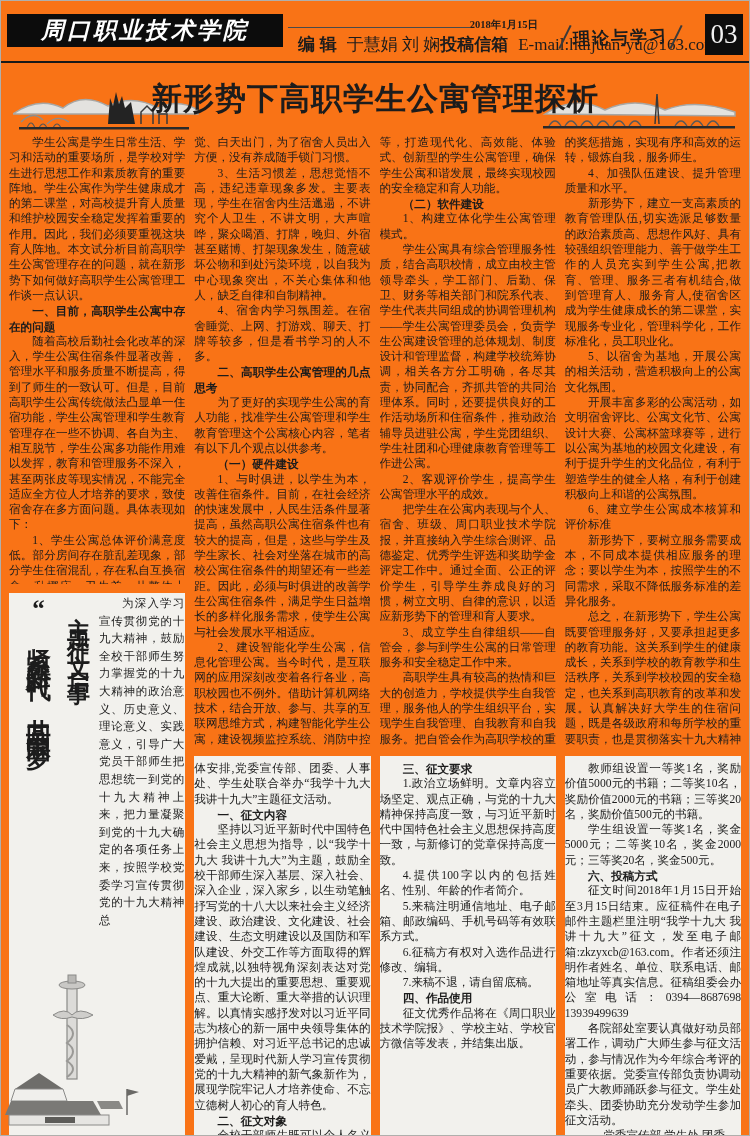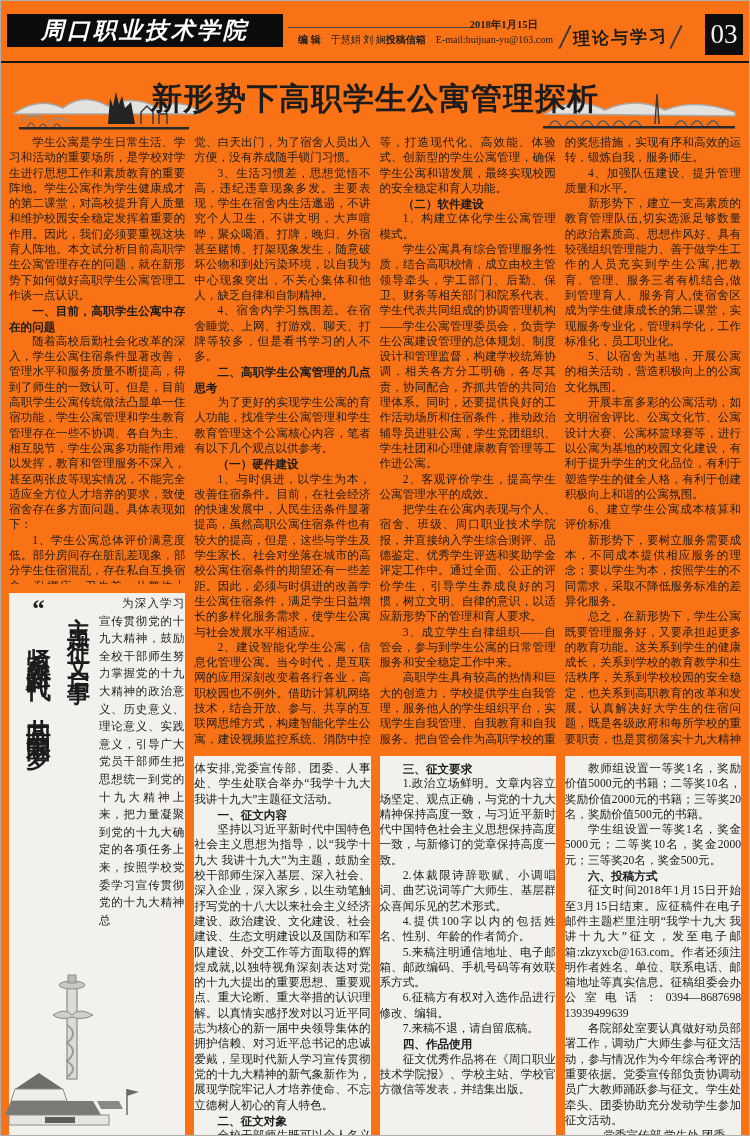--- a/index.html
+++ b/index.html
@@ -5,21 +5,21 @@
   html,body{margin:0;padding:0;background:#9a9a9a;}
   .page{width:750px;height:1136px;margin:0 auto;background:#f97316;position:relative;overflow:hidden;
         font-family:"Liberation Serif",serif;color:#1c1c1c;border:1px solid #b0afac;box-sizing:border-box;}
   
   .header{display:flex;align-items:flex-start;padding:13px 6px 0 6px;height:45px;}
   .masthead{background:#0c0c0c;color:#fff;width:276px;height:33px;flex:none;display:flex;align-items:center;
             justify-content:center;font-size:23px;font-weight:bold;font-style:italic;letter-spacing:3px;
             font-family:"Liberation Serif",serif;}
   .header-mid{flex:1;margin-left:5px;padding-top:13px;min-width:0;}
   .mid-rule{border-top:1.5px solid #4a4a4a;margin-bottom:3px;}
-  .mid-row{display:flex;justify-content:space-between;font-size:10px;padding:2px 0 0 10px;white-space:nowrap;text-align:right;}
+  .mid-row{display:flex;justify-content:space-between;font-size:17px;padding:2px 0 0 10px;white-space:nowrap;text-align:right;}
   .lbl{font-weight:bold;margin-right:10px;font-family:"Liberation Sans",sans-serif;}
   .header-right{flex:none;display:flex;align-items:flex-start;gap:9px;}
   .date{font-size:10.5px;font-weight:bold;margin:4px 10px 0 0;}
   .section-wrap{display:flex;align-items:center;margin-top:10px;}
   .slant{display:inline-block;width:2px;height:26px;background:#3a3a3a;transform:rotate(26deg);margin:0 7px;}
   .section-name{font-size:17px;font-weight:bold;letter-spacing:2px;transform:rotate(-2deg);
                 font-family:"Liberation Sans",sans-serif;}
   .pageno{background:#0d0d0d;color:#f2f2f2;width:38px;height:41px;margin-left:12px;display:flex;
           align-items:center;justify-content:center;font-size:27px;font-family:"Liberation Serif",serif;}
   .main-rule{border-top:2.5px solid #191919;margin-top:2px;}
@@ -149,21 +149,20 @@
           <p class="">1、构建立体化学生公寓管理模式。</p>
           <p class="">学生公寓具有综合管理服务性质，结合高职校情，成立由校主管领导牵头，学工部门、后勤、保卫、财务等相关部门和院系代表、学生代表共同组成的协调管理机构——学生公寓管理委员会，负责学生公寓建设管理的总体规划、制度设计和管理监督，构建学校统筹协调，相关各方分工明确，各尽其责，协同配合，齐抓共管的共同治理体系。同时，还要提供良好的工作活动场所和住宿条件，推动政治辅导员进驻公寓，学生党团组织、学生社团和心理健康教育管理等工作进公寓。</p>
           <p class="">2、客观评价学生，提高学生公寓管理水平的成效。</p>
           <p class="">把学生在公寓内表现与个人、宿舍、班级、周口职业技术学院报，并直接纳入学生综合测评、品德鉴定、优秀学生评选和奖助学金评定工作中。通过全面、公正的评价学生，引导学生养成良好的习惯，树立文明、自律的意识，以适应新形势下的管理和育人要求。</p>
           <p class="">3、成立学生自律组织——自管会，参与到学生公寓的日常管理服务和安全稳定工作中来。</p>
           <p class="">高职学生具有较高的热情和巨大的创造力，学校提供学生自我管理，服务他人的学生组织平台，实现学生自我管理、自我教育和自我服务。把自管会作为高职学校的重要学生组织的一支，开展相应的工作，配备相应</p>
         </div>
       <div class="article-text ann-col">
           <p class="bold ">三、征文要求</p>
           <p class="">1.政治立场鲜明。文章内容立场坚定、观点正确，与党的十九大精神保持高度一致，与习近平新时代中国特色社会主义思想保持高度一致，与新修订的党章保持高度一致。</p>
-          <p class="">2.体裁限诗辞歌赋、小调唱词、曲艺说词等广大师生、基层群众喜闻乐见的艺术形式。</p>
           <p class="">4.提供100字以内的包括姓名、性别、年龄的作者简介。</p>
           <p class="">5.来稿注明通信地址、电子邮箱、邮政编码、手机号码等有效联系方式。</p>
           <p class="">6.征稿方有权对入选作品进行修改、编辑。</p>
           <p class="">7.来稿不退，请自留底稿。</p>
           <p class="bold ">四、作品使用</p>
           <p class="">征文优秀作品将在《周口职业技术学院报》、学校主站、学校官方微信等发表，并结集出版。</p>
         </div>
     </div>
 
     <div class="col">

